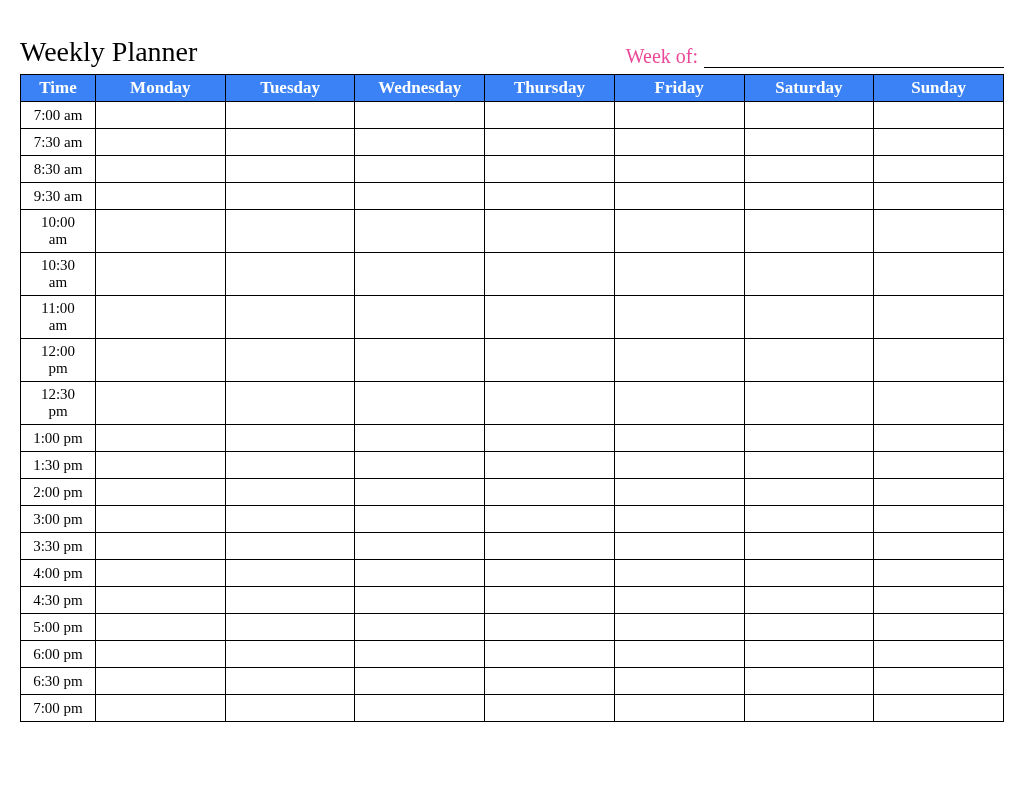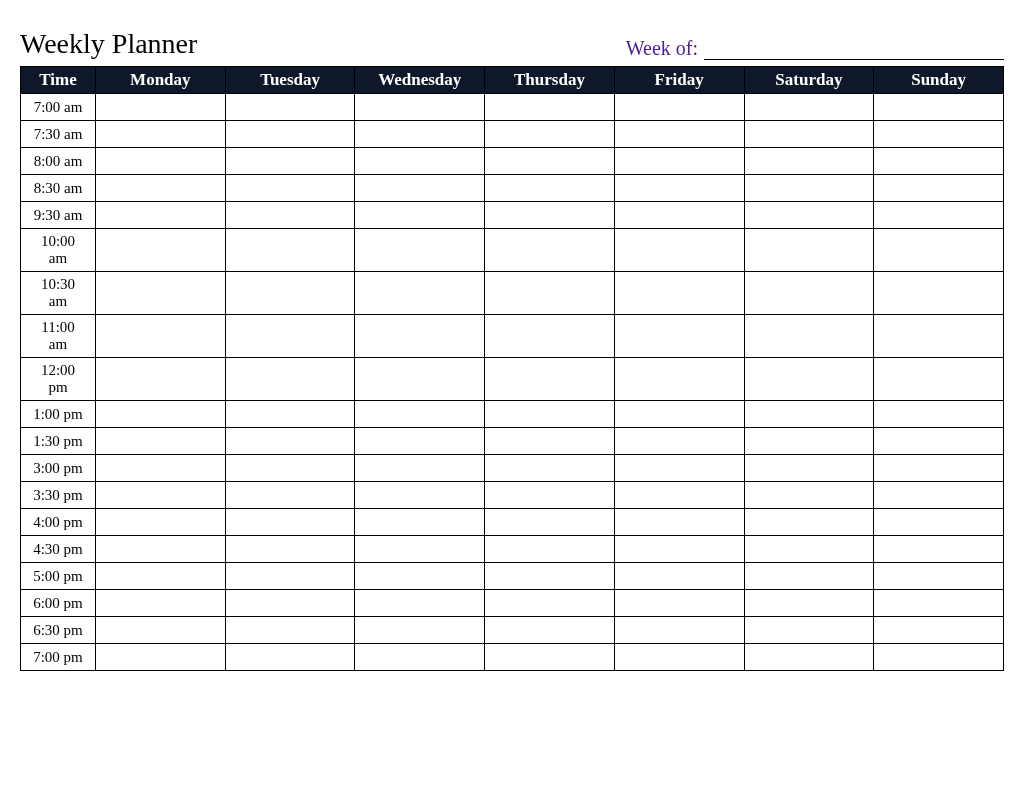--- a/index.html
+++ b/index.html
@@ -5,58 +5,58 @@
   * { box-sizing: border-box; }
   body {
     margin: 0;
     padding: 20px;
     background: #ffffff;
     font-family: "Times New Roman", Times, serif;
     width: 1024px;
   }
   .planner {
     width: 984px;
-    margin: 8px auto;
+    margin: 16px auto;
   }
   .header-row {
     display: flex;
     justify-content: space-between;
     align-items: flex-end;
     margin-bottom: 6px;
   }
   .title {
     font-size: 28px;
     font-weight: normal;
     color: #000;
   }
   .week-of {
     display: flex;
     align-items: flex-end;
     font-size: 20px;
-    color: #4c1d95;
+    color: #ec4899;
   }
   .week-of-label {
     margin-right: 6px;
     white-space: nowrap;
   }
   .week-of-line {
     border-bottom: 1px solid #000;
     width: 300px;
     height: 1em;
   }
   table {
     width: 100%;
     border-collapse: collapse;
     table-layout: fixed;
   }
   th, td {
     border: 1px solid #000;
   }
   thead th {
-    background: #0f172a;
+    background: #3b82f6;
     color: #fff;
     font-weight: bold;
     font-size: 17px;
     padding: 3px 0;
     text-align: center;
   }
   thead th.time-col {
     width: 75px;
   }
   tbody td.time-cell {
@@ -111,30 +111,20 @@
           <td class="time-cell">7:30 am</td>
           <td class="slot-cell"></td>
           <td class="slot-cell"></td>
           <td class="slot-cell"></td>
           <td class="slot-cell"></td>
           <td class="slot-cell"></td>
           <td class="slot-cell"></td>
           <td class="slot-cell"></td>
         </tr>
         <tr>
-          <td class="time-cell">8:00 am</td>
-          <td class="slot-cell"></td>
-          <td class="slot-cell"></td>
-          <td class="slot-cell"></td>
-          <td class="slot-cell"></td>
-          <td class="slot-cell"></td>
-          <td class="slot-cell"></td>
-          <td class="slot-cell"></td>
-        </tr>
-        <tr>
           <td class="time-cell">8:30 am</td>
           <td class="slot-cell"></td>
           <td class="slot-cell"></td>
           <td class="slot-cell"></td>
           <td class="slot-cell"></td>
           <td class="slot-cell"></td>
           <td class="slot-cell"></td>
           <td class="slot-cell"></td>
         </tr>
         <tr>
@@ -181,31 +171,51 @@
           <td class="time-cell">12:00 pm</td>
           <td class="slot-cell"></td>
           <td class="slot-cell"></td>
           <td class="slot-cell"></td>
           <td class="slot-cell"></td>
           <td class="slot-cell"></td>
           <td class="slot-cell"></td>
           <td class="slot-cell"></td>
         </tr>
         <tr>
+          <td class="time-cell">12:30 pm</td>
+          <td class="slot-cell"></td>
+          <td class="slot-cell"></td>
+          <td class="slot-cell"></td>
+          <td class="slot-cell"></td>
+          <td class="slot-cell"></td>
+          <td class="slot-cell"></td>
+          <td class="slot-cell"></td>
+        </tr>
+        <tr>
           <td class="time-cell">1:00 pm</td>
           <td class="slot-cell"></td>
           <td class="slot-cell"></td>
           <td class="slot-cell"></td>
           <td class="slot-cell"></td>
           <td class="slot-cell"></td>
           <td class="slot-cell"></td>
           <td class="slot-cell"></td>
         </tr>
         <tr>
           <td class="time-cell">1:30 pm</td>
+          <td class="slot-cell"></td>
+          <td class="slot-cell"></td>
+          <td class="slot-cell"></td>
+          <td class="slot-cell"></td>
+          <td class="slot-cell"></td>
+          <td class="slot-cell"></td>
+          <td class="slot-cell"></td>
+        </tr>
+        <tr>
+          <td class="time-cell">2:00 pm</td>
           <td class="slot-cell"></td>
           <td class="slot-cell"></td>
           <td class="slot-cell"></td>
           <td class="slot-cell"></td>
           <td class="slot-cell"></td>
           <td class="slot-cell"></td>
           <td class="slot-cell"></td>
         </tr>
         <tr>
           <td class="time-cell">3:00 pm</td>

